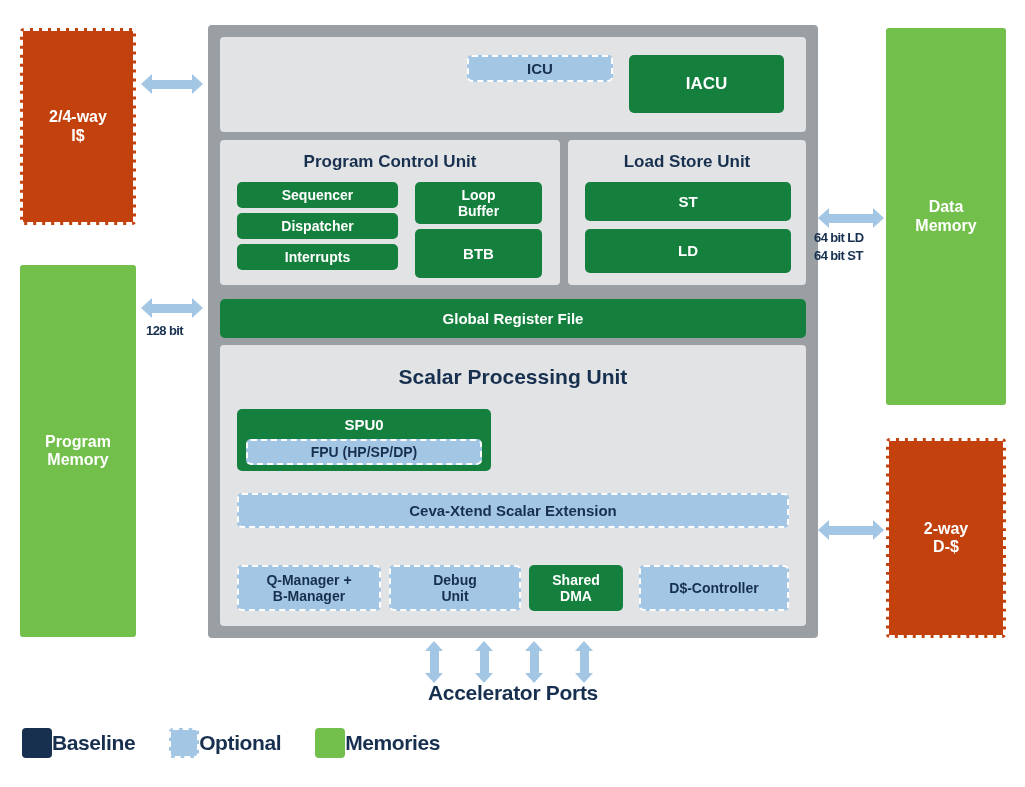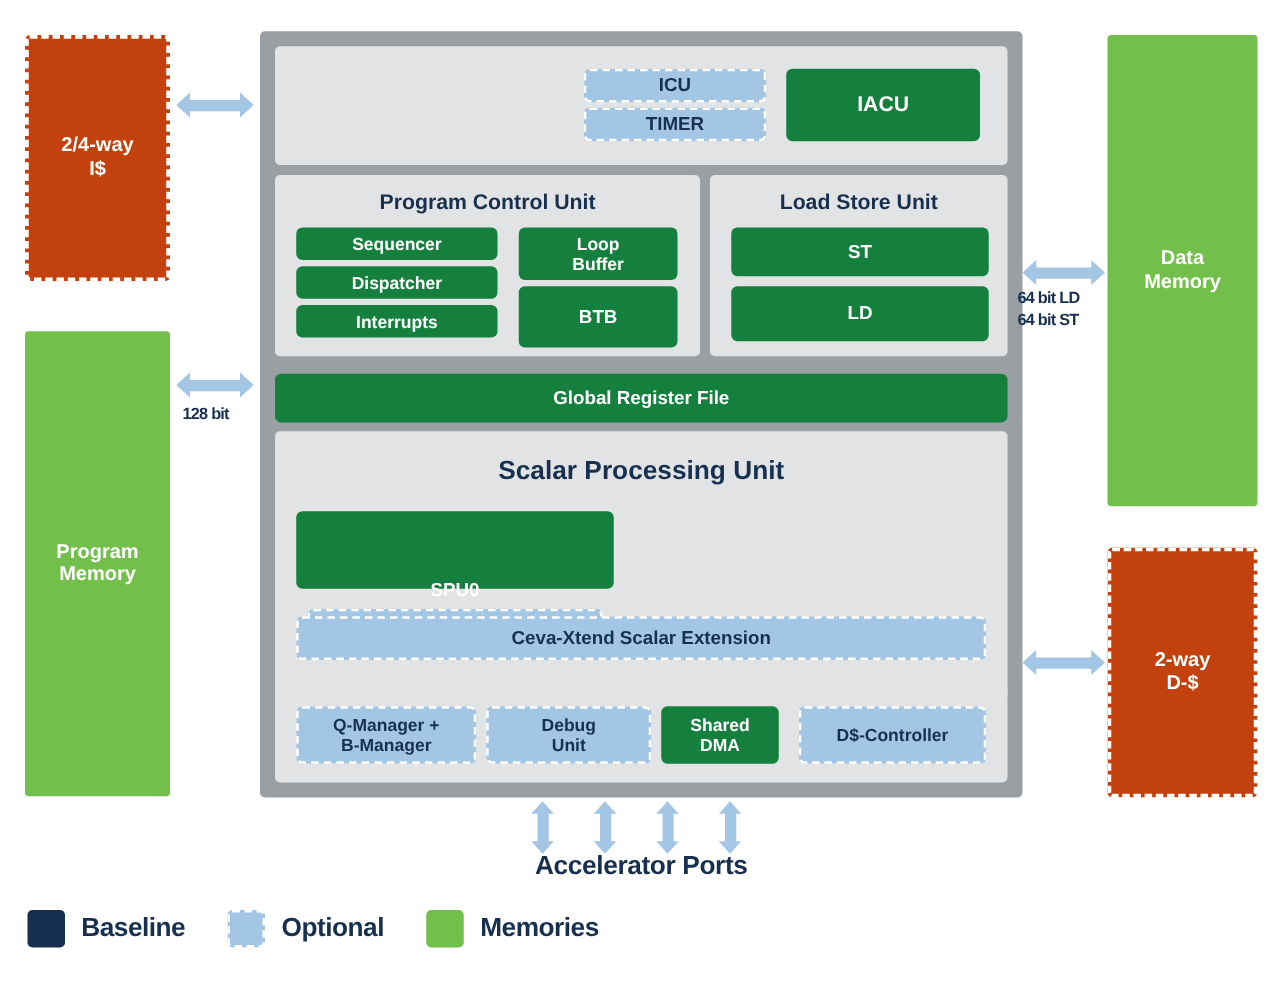--- a/index.html
+++ b/index.html
@@ -120,21 +120,21 @@
   }
 
   
   #legend { left: 22px; top: 726px; height: 34px; display: flex; align-items: center; }
   .legend-item { display: flex; align-items: center; margin-right: 34px; }
   .legend-swatch { width: 30px; height: 30px; border-radius: 4px; }
   .legend-swatch.baseline-sw { background: #17304f; }
   .legend-swatch.optional-sw { background: #a3c6e5; border: 2px dashed #ffffff; box-sizing: border-box; }
   .legend-swatch.memory-sw { background: #73bf4b; }
   .legend-label {
-    margin-left: 13px;
+    margin-left: 0;
     font-size: 21px;
     font-weight: bold;
     color: #17304f;
     letter-spacing: -0.4px;
   }
 
   #accel-label {
     position: absolute;
     left: 208px; top: 681px; width: 610px;
     text-align: center;
@@ -175,21 +175,20 @@
 
 <div class="edge-label" style="left:146px; top:322px;">128 bit</div>
 
 <div class="abs" id="core-frame">
 
   <div class="abs panel" style="left:12px; top:12px; width:586px; height:95px;">
 
 
     <div class="abs blk optional" style="left:247px; top:18px; width:146px; height:27px; font-size:15px;">ICU</div>
 
-    <div class="abs blk optional" style="left:247px; top:49px; width:146px; height:27px; font-size:15px;">TIMER</div>
 
     <div class="abs blk baseline" style="left:409px; top:18px; width:155px; height:58px; font-size:17px;">IACU</div>
   </div>
 
   <div class="abs panel" style="left:12px; top:115px; width:340px; height:145px;">
     <div class="panel-title" style="top:12px; font-size:17px;">Program Control Unit</div>
 
     <div class="abs blk baseline" style="left:17px; top:42px; width:161px; height:26px; font-size:14px;">Sequencer</div>
     <div class="abs blk baseline" style="left:17px; top:73px; width:161px; height:26px; font-size:14px;">Dispatcher</div>
     <div class="abs blk baseline" style="left:17px; top:104px; width:161px; height:26px; font-size:14px;">Interrupts</div>
@@ -209,21 +208,21 @@
     <div class="abs blk baseline" style="left:17px; top:42px; width:206px; height:39px; font-size:15px;">ST</div>
     <div class="abs blk baseline" style="left:17px; top:89px; width:206px; height:44px; font-size:15px;">LD</div>
   </div>
 
   <div class="abs blk baseline" style="left:12px; top:274px; width:586px; height:39px; font-size:15px;">Global Register File</div>
 
   <div class="abs panel" style="left:12px; top:320px; width:586px; height:215px;">
     <div class="panel-title" style="top:20px; font-size:21px;">Scalar Processing Unit</div>
 
     <div class="abs blk baseline" style="left:17px; top:64px; width:254px; height:62px; display:block; padding-top:7px;">
-      <div style="text-align:center; font-size:15px; font-weight:bold; color:#ffffff;margin-top:48px;">SPU0</div>
+      <div style="text-align:center; font-size:15px; font-weight:bold; color:#ffffff;">SPU0</div>
       <div class="blk optional" style="margin:6px 9px 0 9px; height:26px; font-size:14px;">FPU (HP/SP/DP)</div>
     </div>
 
     <div class="abs blk optional" style="left:17px; top:148px; width:552px; height:35px; font-size:15px;">Ceva-Xtend Scalar Extension</div>
   </div>
 
   <div class="abs panel" style="left:12px; top:523px; width:586px; height:78px;">
 
     <div class="abs blk optional" style="left:17px; top:17px; width:144px; height:46px; font-size:14px;">
       <div>

